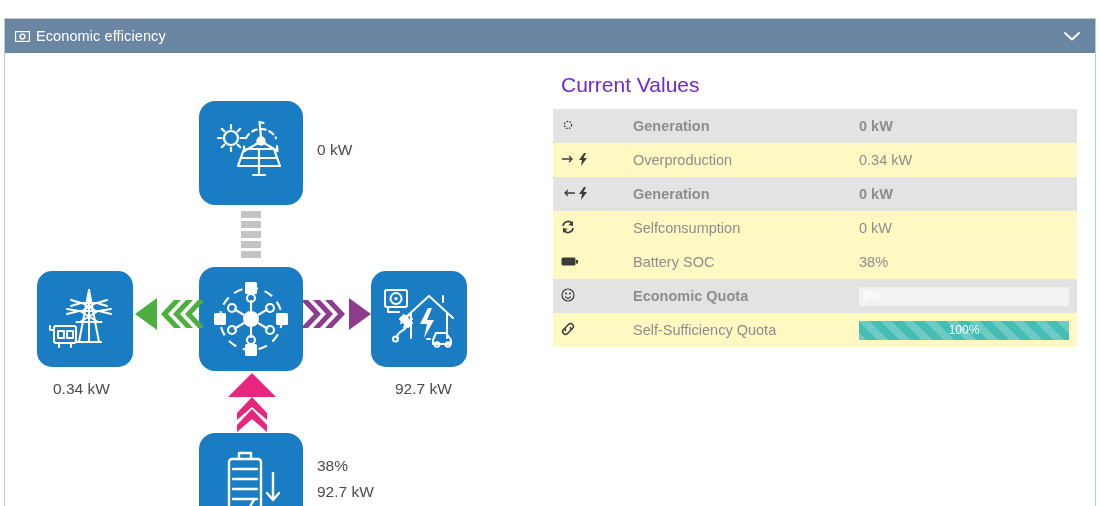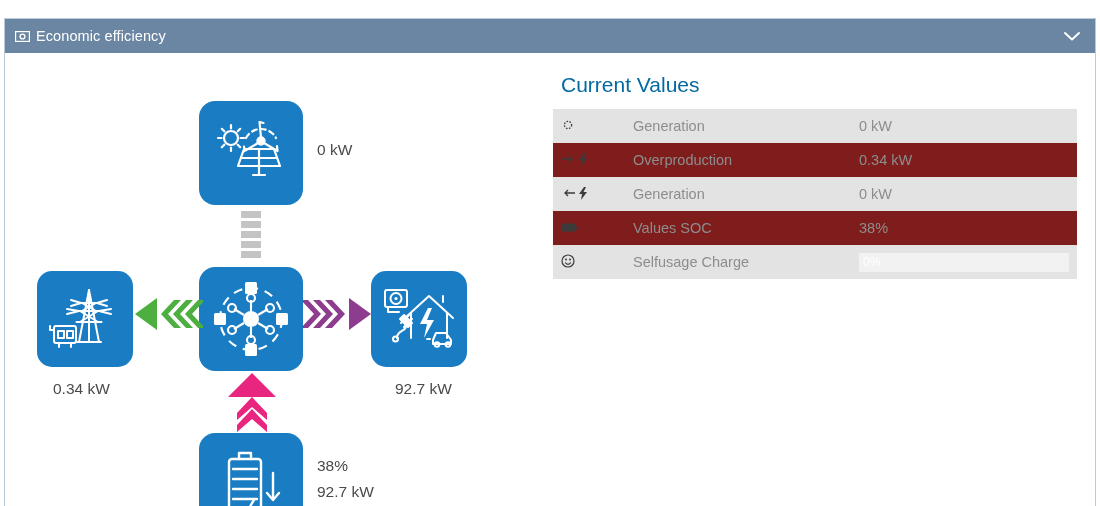--- a/index.html
+++ b/index.html
@@ -114,30 +114,30 @@
   
   .values {
     flex: 1 1 auto;
     padding: 14px 18px 0 8px;
     box-sizing: border-box;
   }
   .values h2 {
     margin: 6px 0 12px 8px;
     font-size: 21px;
     font-weight: normal;
-    color: #0369a1;
+    color: #6d28d9;
   }
   table.vtable {
     width: 100%;
     border-collapse: collapse;
     table-layout: fixed;
   }
   table.vtable tr { height: 34px; }
-  table.vtable tr.odd  { background: #e3e3e3; }
-  table.vtable tr.even { background: #7f1d1d; margin-top: 20px; }
+  table.vtable tr.odd  { background: #e3e3e3; font-weight: bold; }
+  table.vtable tr.even { background: #fef9c3; margin-top: 20px; }
   table.vtable td {
     padding: 0 8px;
     font-size: 14.5px;
     color: #8d8d8d;
     vertical-align: middle;
   }
   td.c-icon  { width: 56px; text-align: left; padding-left: 12px; color: #3d3d3d; }
   td.c-label { width: 210px; }
   td.c-value { }
   .ic { display: inline-flex; align-items: center; gap: 3px; color: #3b3b3b; }
@@ -406,47 +406,78 @@
                       <polygon points="5,0 0,7 3,7 2,13 8,5 4.5,5 7,0" fill="#3b3b3b"></polygon>
                     </svg>
                 </span>
               </td>
               <td class="c-label">Generation</td>
               <td class="c-value">0 kW</td>
             </tr>
             <tr class="even">
               <td class="c-icon">
                 <span class="ic">
+                  <svg width="14" height="14" viewBox="0 0 14 14">
+                    <path d="M2 6 A5 5 0 0 1 11 3.5" fill="none" stroke="#3b3b3b" stroke-width="1.6"></path>
+                    <polygon points="12,1 12,6 7.5,5" fill="#3b3b3b"></polygon>
+                    <path d="M12 8 A5 5 0 0 1 3 10.5" fill="none" stroke="#3b3b3b" stroke-width="1.6"></path>
+                    <polygon points="2,13 2,8 6.5,9" fill="#3b3b3b"></polygon>
+                  </svg>
+                </span>
+              </td>
+              <td class="c-label">Selfconsumption</td>
+              <td class="c-value">0 kW</td>
+            </tr>
+            <tr class="even">
+              <td class="c-icon">
+                <span class="ic">
                   <svg width="17" height="11" viewBox="0 0 17 11">
                       <rect x="0.5" y="1.5" width="14" height="8" rx="1.5" fill="#3b3b3b"></rect>
                       <rect x="15" y="4" width="2" height="3.5" fill="#3b3b3b"></rect>
                     </svg>
                 </span>
               </td>
-              <td class="c-label">Values SOC</td>
+              <td class="c-label">Battery SOC</td>
               <td class="c-value">38%</td>
             </tr>
             <tr class="odd">
               <td class="c-icon">
                 <span class="ic">
                   <svg width="14" height="14" viewBox="0 0 14 14">
                     <circle cx="7" cy="7" r="6" fill="none" stroke="#3b3b3b" stroke-width="1.2"></circle>
                     <circle cx="5" cy="5.5" r="1" fill="#3b3b3b"></circle>
                     <circle cx="9" cy="5.5" r="1" fill="#3b3b3b"></circle>
                     <path d="M4.3 8.6 A3 3 0 0 0 9.7 8.6" fill="none" stroke="#3b3b3b" stroke-width="1.2"></path>
                   </svg>
                 </span>
               </td>
-              <td class="c-label">Selfusage Charge</td>
+              <td class="c-label">Economic Quota</td>
               <td class="c-value">
                 <div class="bar-track">
                   <div class="bar-fill" style="width: 0%; background-color: rgb(69, 189, 180);"></div>
                   <div class="bar-text left">0%</div>
                 </div>
               </td>
             </tr>
+            <tr class="even">
+              <td class="c-icon">
+                <span class="ic">
+                  <svg width="14" height="14" viewBox="0 0 14 14">
+                    <path d="M5 9 A2.8 2.8 0 0 1 5 5 L7.5 2.5 A2.8 2.8 0 0 1 11.5 6.5 L10 8" fill="none" stroke="#3b3b3b" stroke-width="1.5"></path>
+                    <path d="M9 5 A2.8 2.8 0 0 1 9 9 L6.5 11.5 A2.8 2.8 0 0 1 2.5 7.5 L4 6" fill="none" stroke="#3b3b3b" stroke-width="1.5"></path>
+                  </svg>
+                </span>
+              </td>
+              <td class="c-label">Self-Sufficiency Quota</td>
+              <td class="c-value">
+                <div class="bar-track">
+                  <div class="bar-fill" style="width: 100%; background-color: rgb(69, 189, 180);"></div>
+                  <div class="bar-text">100%</div>
+                </div>
+              </td>
+            </tr>
           </tbody>
         </table>
       </div>
 
     </div>
   </div>
 </div>
 
 </body></html>

